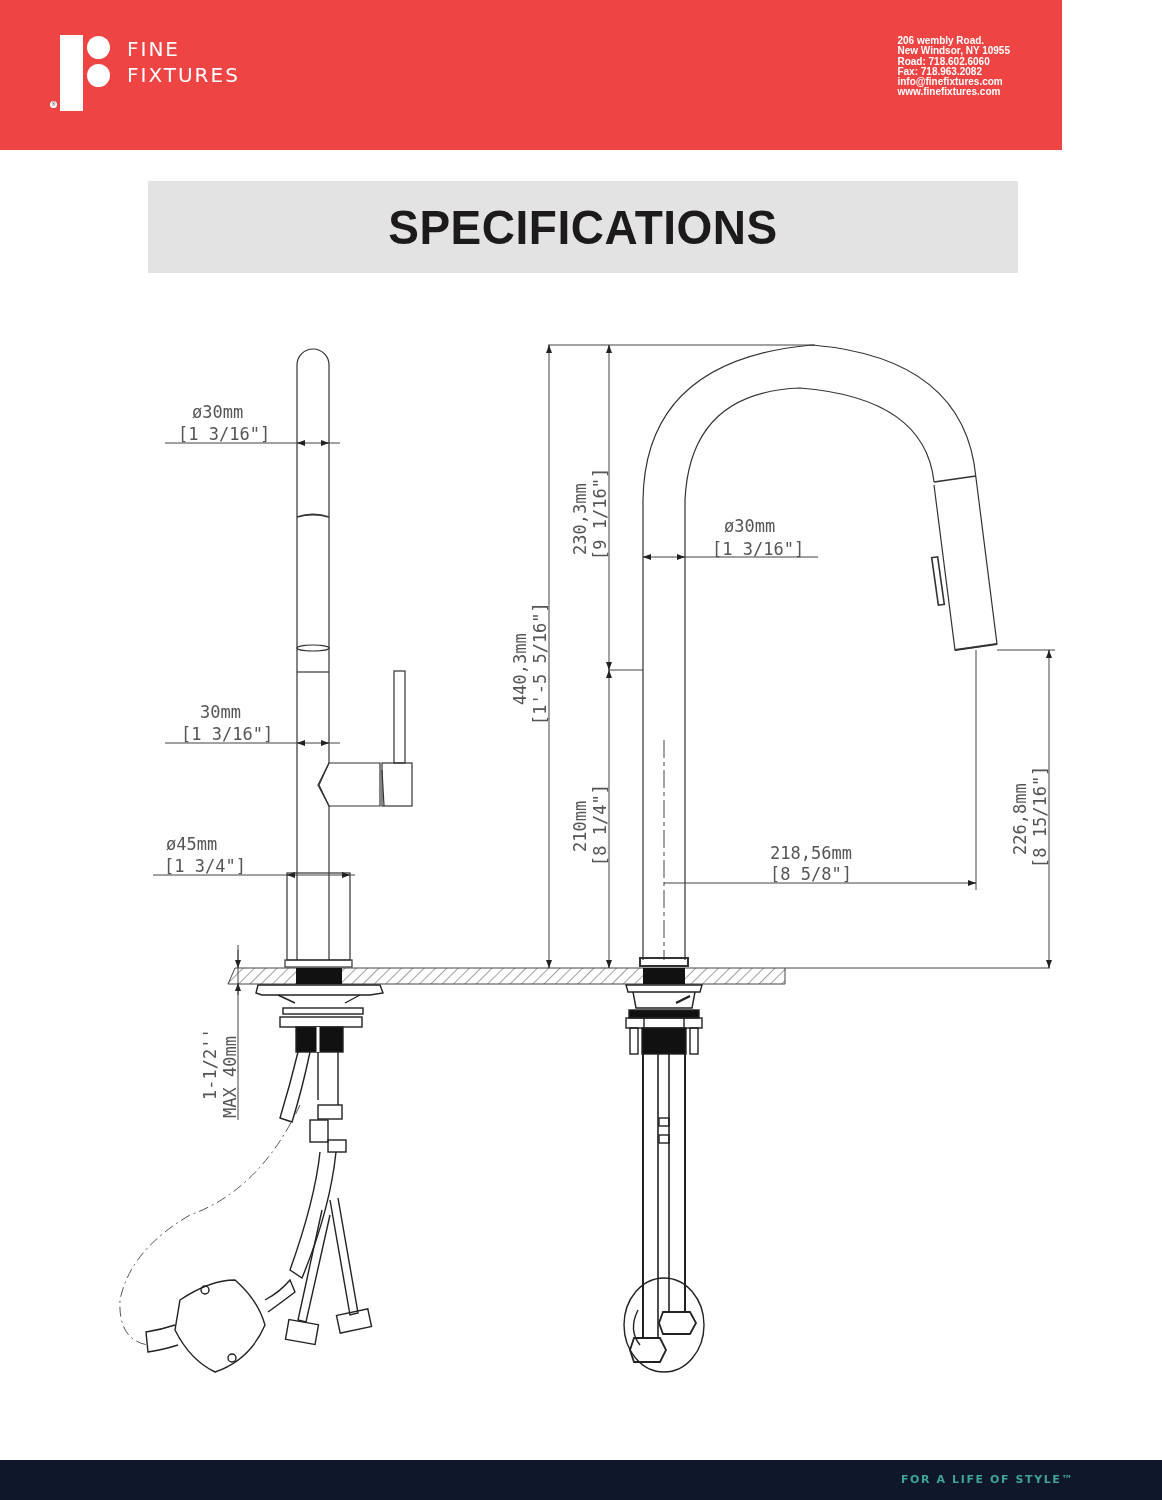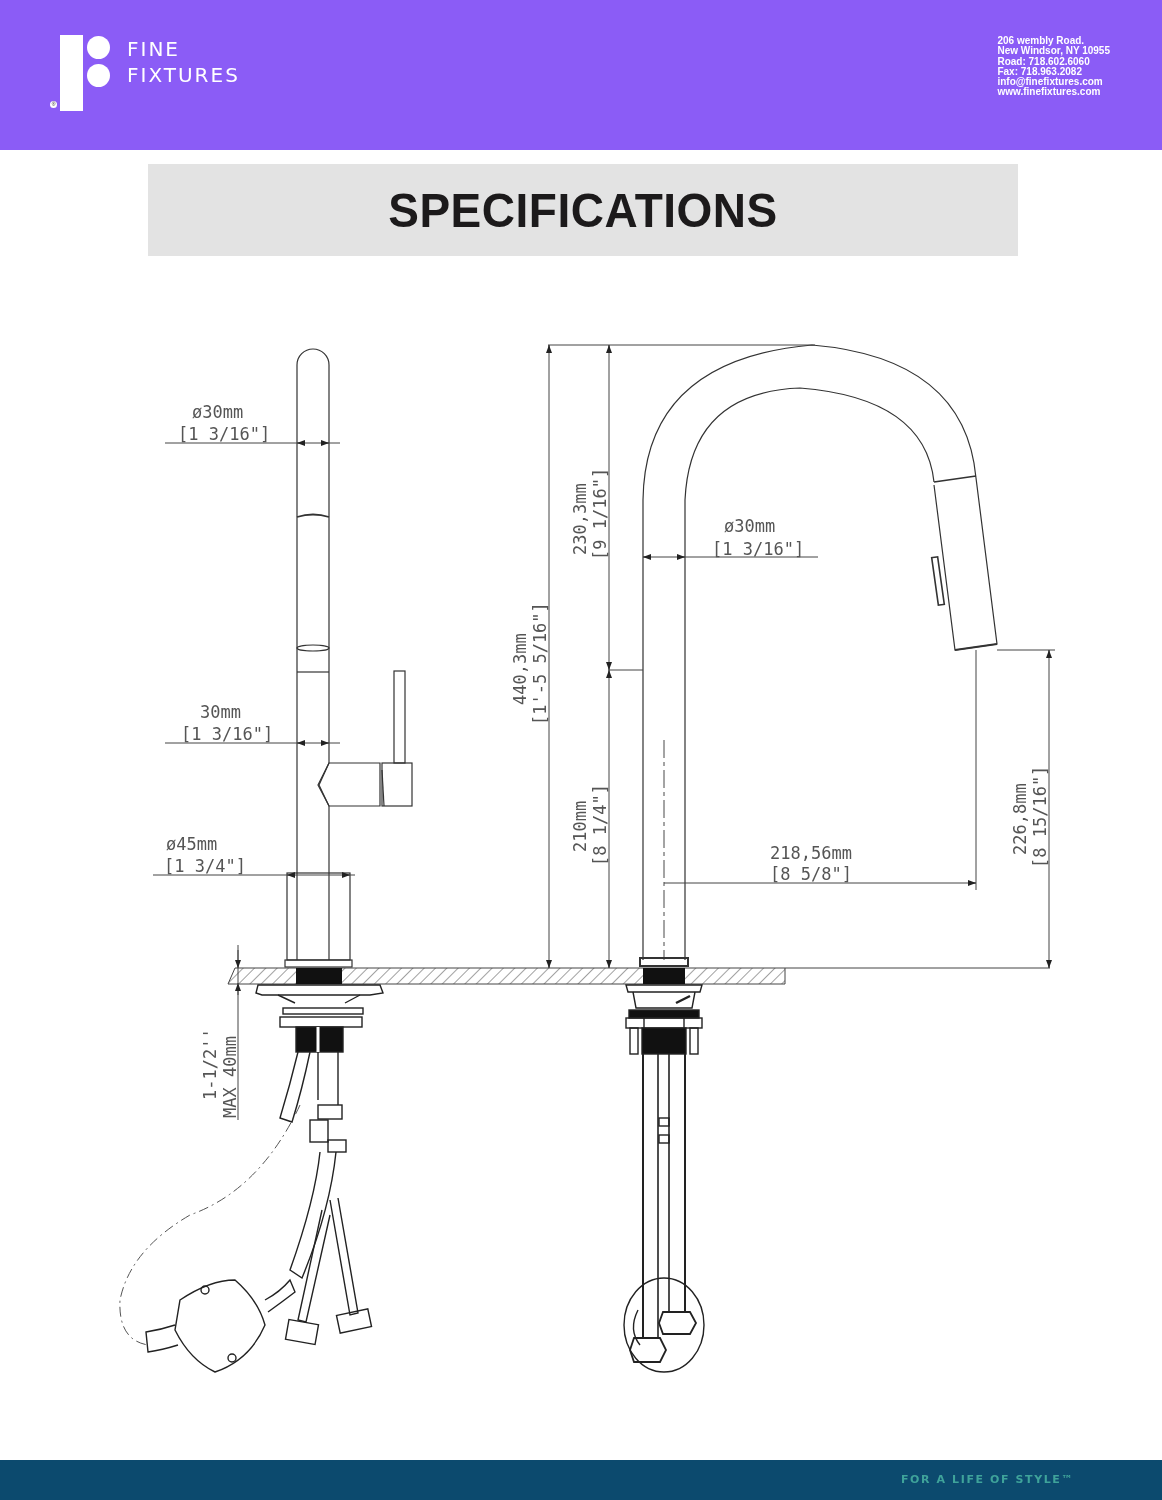--- a/index.html
+++ b/index.html
@@ -1,21 +1,21 @@
 <!DOCTYPE html>
 <html><head>
   <meta charset="utf-8">
   <style>
     * { margin: 0; padding: 0; box-sizing: border-box; }
     html, body { width: 1162px; height: 1500px; background: #ffffff; overflow: hidden; }
     body { position: relative; font-family: "Liberation Sans", sans-serif; }
 
     .header {
-      position: absolute; left: 0; top: 0; width: 1162px; height: 150px;
-      background: #8b5cf6;
+      position: absolute; left: 0; top: 0; width: 1062px; height: 150px;
+      background: #ef4444;
     }
     .logo {
       position: absolute; left: 50px; top: 35px; width: 240px; height: 80px;
     }
     .logo-bar {
       position: absolute; left: 10px; top: 0; width: 23px; height: 76px; background: #ffffff;
     }
     .logo-dot {
       position: absolute; width: 23px; height: 23px; border-radius: 50%; background: #ffffff; left: 37px;
     }
@@ -28,33 +28,33 @@
     .brand {
       position: absolute; left: 77px; top: 1px; color: #ffffff;
       font-family: "DejaVu Sans", sans-serif; font-size: 20px; letter-spacing: 2px; line-height: 26px;
     }
     .contact {
       position: absolute; right: 52px; top: 36px; text-align: left; color: #ffffff;
       font-family: "Liberation Sans", sans-serif; font-weight: bold; font-size: 10px; line-height: 10.3px; margin-left: 8px;
     }
 
     .title-band {
-      position: absolute; left: 148px; top: 164px; width: 870px; height: 92px;
+      position: absolute; left: 148px; top: 181px; width: 870px; height: 92px;
       background: #e3e3e3; display: flex; align-items: center; justify-content: center;
     }
     .title-band h1 {
       font-family: "Liberation Sans", sans-serif; font-weight: bold; font-size: 46px;
       color: #1c1a1b; letter-spacing: 0.5px; transform: scaleY(1.05);
     }
 
     .drawing { position: absolute; left: 0; top: 290px; width: 1162px; height: 1160px; }
     .dim-text { font-family: "DejaVu Sans Mono", monospace; font-size: 17px; fill: #555; }
 
     .footer {
-      position: absolute; left: 0; top: 1460px; width: 1162px; height: 40px; background: #0c4a6e;
+      position: absolute; left: 0; top: 1460px; width: 1162px; height: 40px; background: #0f172a;
     }
     .tagline {
       position: absolute; left: 901px; top: 13px; color: #3fa39a;
       font-family: "DejaVu Sans", sans-serif; font-weight: bold; font-size: 11px; letter-spacing: 1.6px;
     }
   </style>
 </head>
 <body>
 
 <div class="header">

